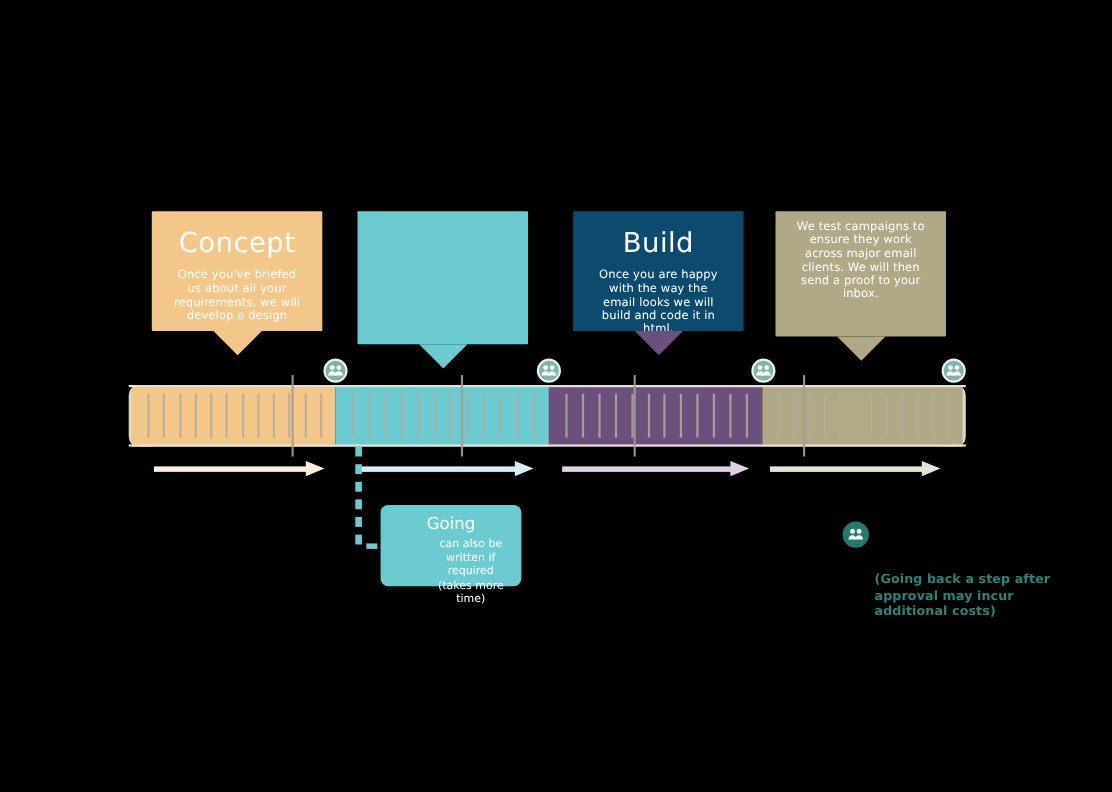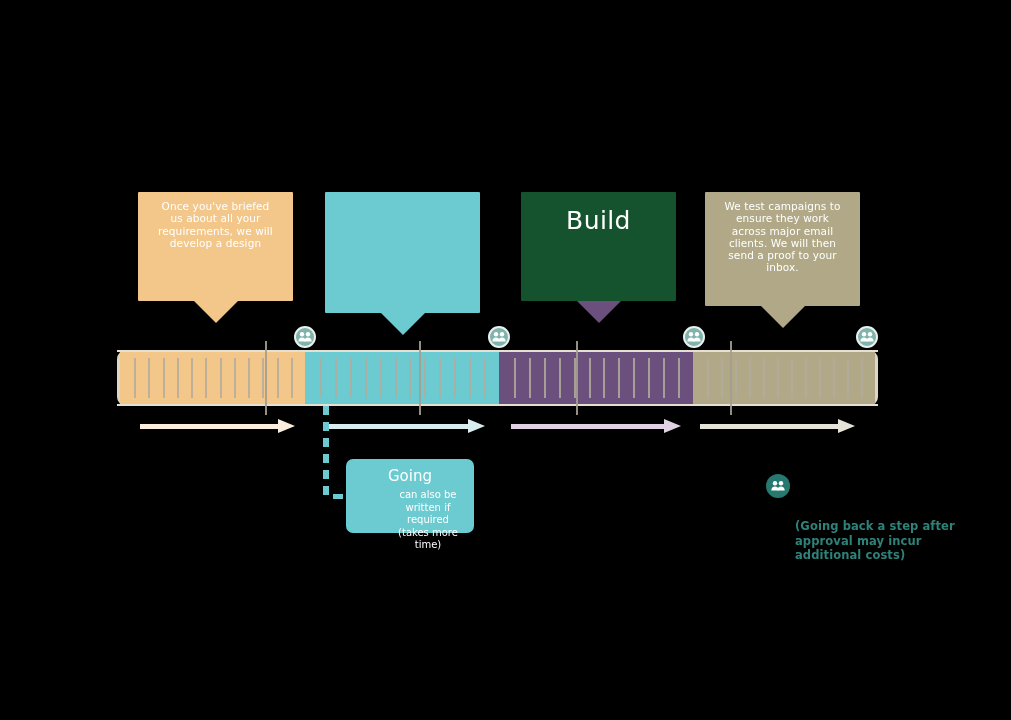--- a/index.html
+++ b/index.html
@@ -80,30 +80,32 @@
   #note-icon svg{position:absolute;left:5px;top:6px;}
   #note-text{
     position:absolute;left:795px;top:519px;width:190px;
     color:#2e8279;font-size:11.5px;line-height:14.6px;font-weight:700;letter-spacing:.1px;
   }
 </style>
 </head>
 <body>
 
 <div class="card" id="card-concept" style="left:138px;top:192px;width:155px;height:109px;background:#f3c68a;">
+  <div class="title">Concept</div>
   <div class="body">Once you've briefed us about all your requirements, we will develop a design</div>
   <div class="tail" style="border-top:22px solid #f3c68a;"></div>
 </div>
 
 <div class="card" id="card-design" style="left:325px;top:192px;width:155px;height:121px;background:#6ccbd1;">
   <div class="tail" style="border-top:22px solid #6ccbd1;"></div>
 </div>
 
-<div class="card" id="card-build" style="left:521px;top:192px;width:155px;height:109px;background:#14532d;">
+<div class="card" id="card-build" style="left:521px;top:192px;width:155px;height:109px;background:#0c4a6e;">
   <div class="title">Build</div>
+  <div class="body">Once you are happy with the way the email looks we will build and code it in html.</div>
   <div class="tail" style="border-top:22px solid #6b4f7c;"></div>
 </div>
 
 <div class="card" id="card-test" style="left:705px;top:192px;width:155px;height:114px;background:#b0a886;">
   <div class="body">We test campaigns to ensure they work across major email clients. We will then send a proof to your inbox.</div>
   <div class="tail" style="border-top:22px solid #b0a886;"></div>
 </div>
 
 <div id="timeline">
   <div class="cap left"></div>

